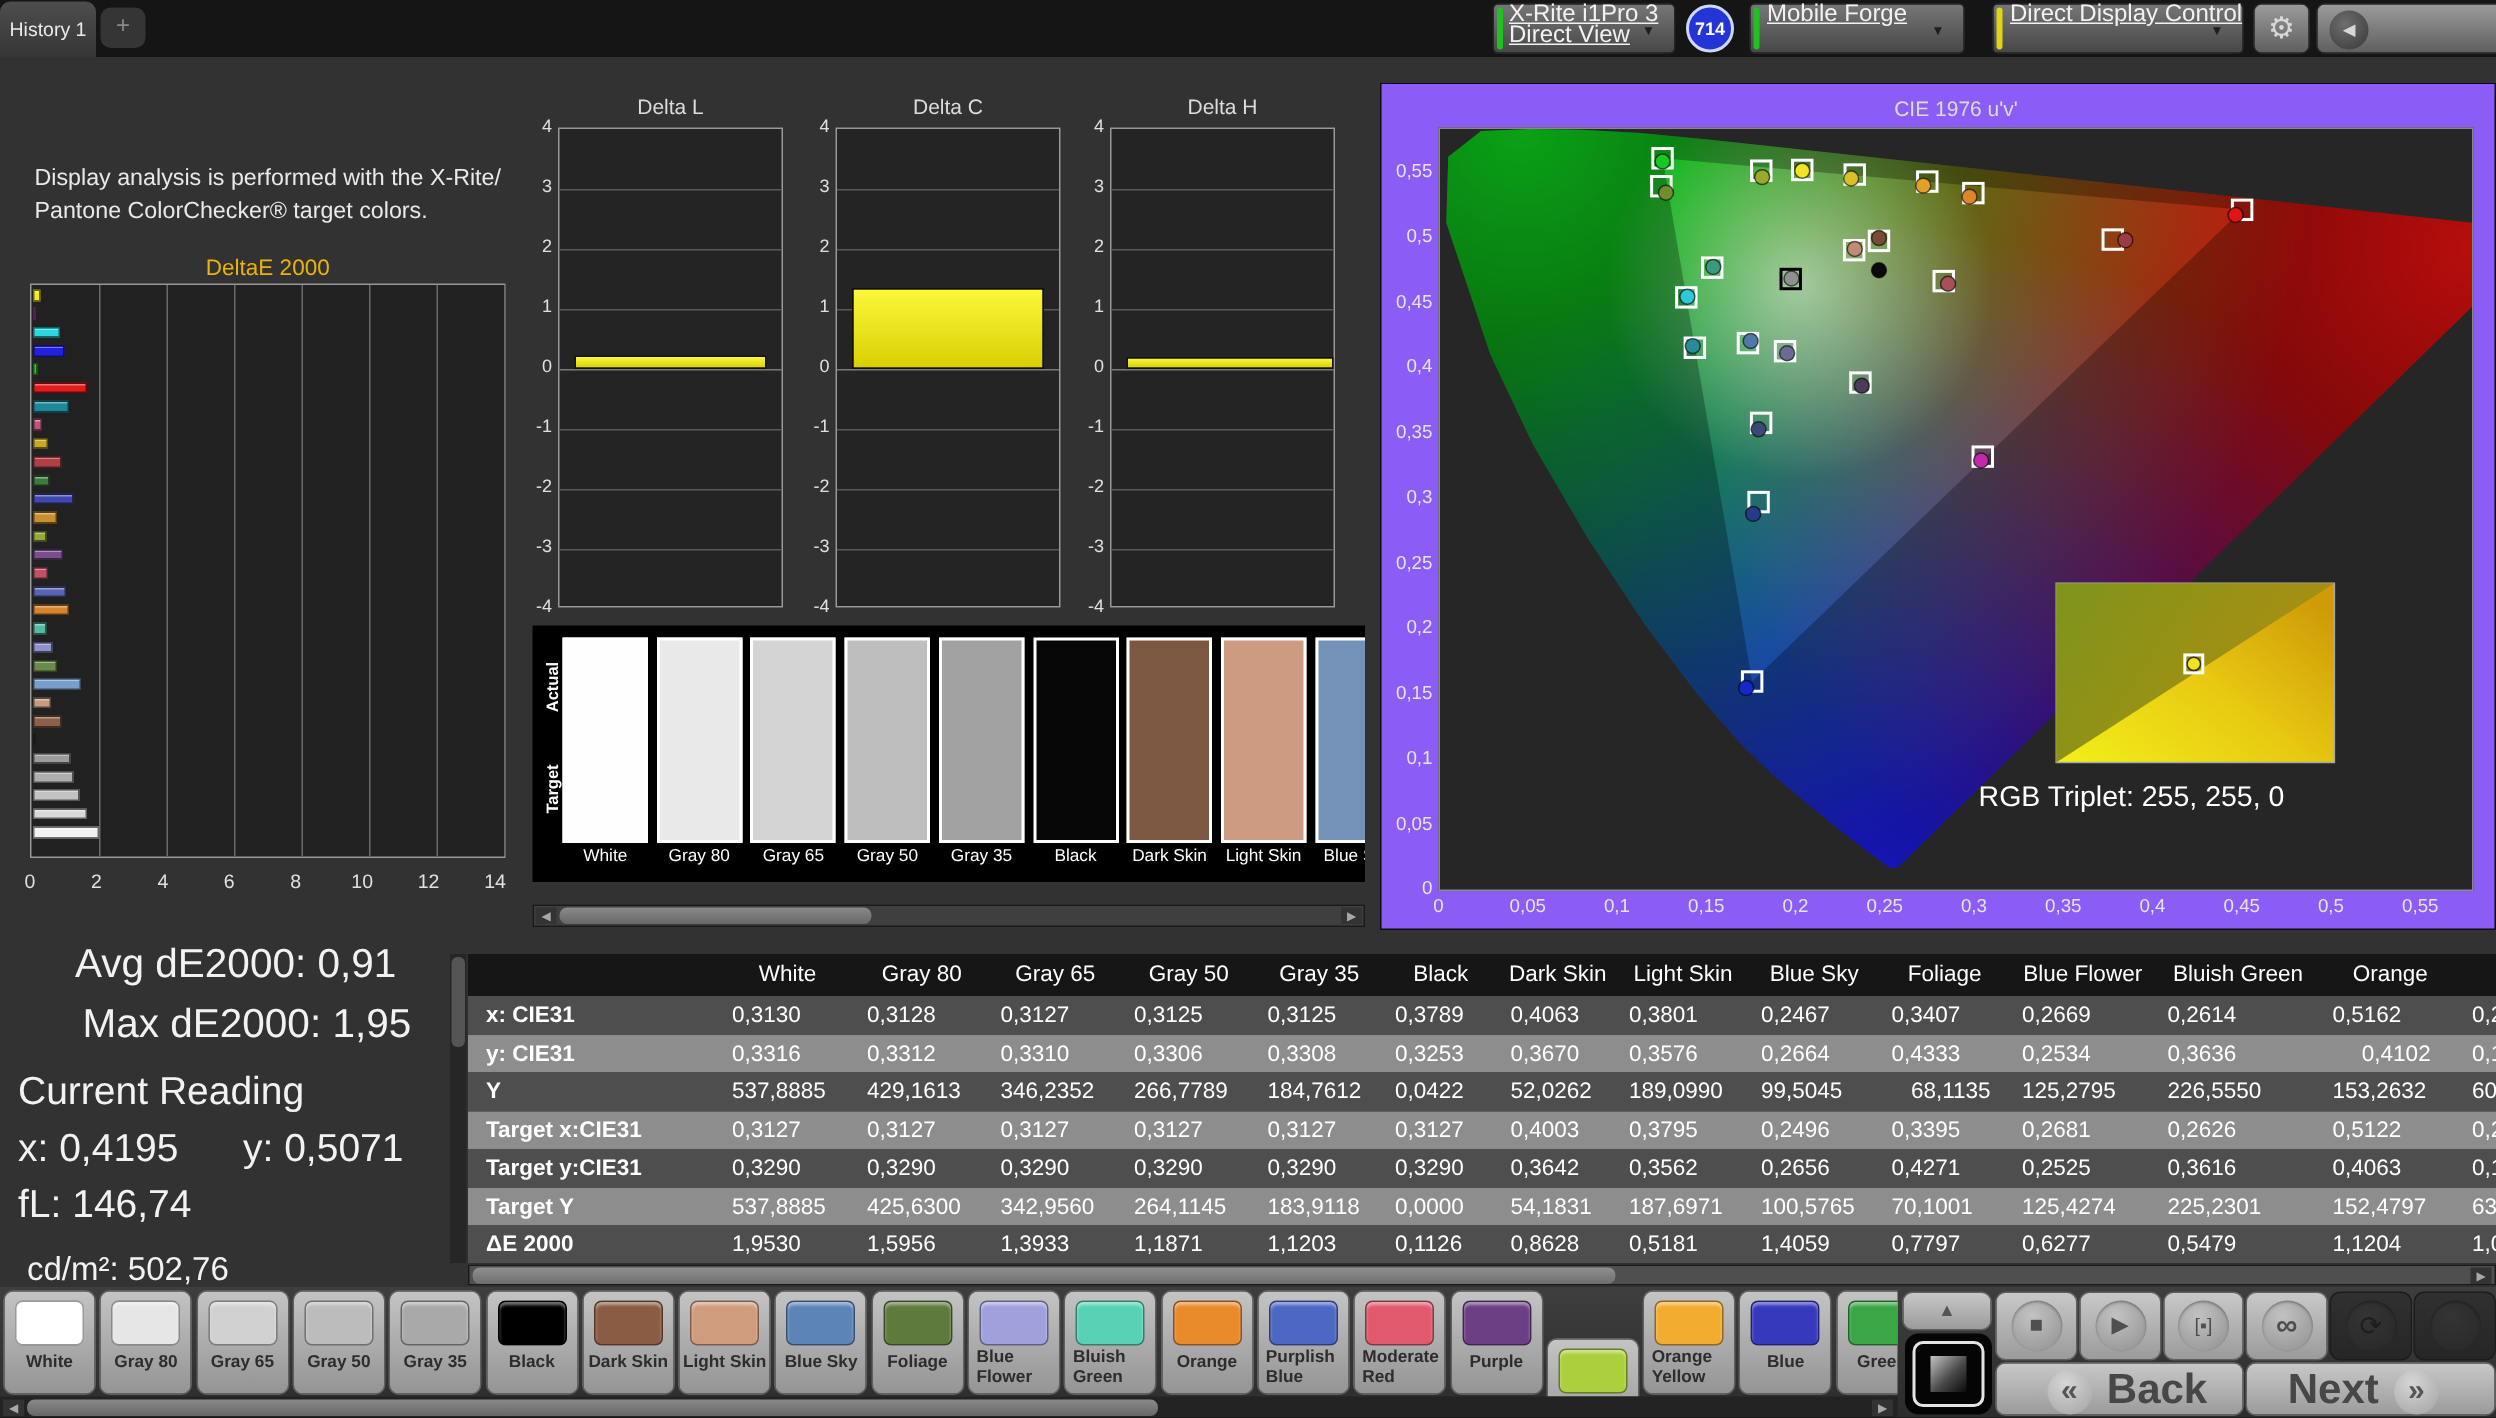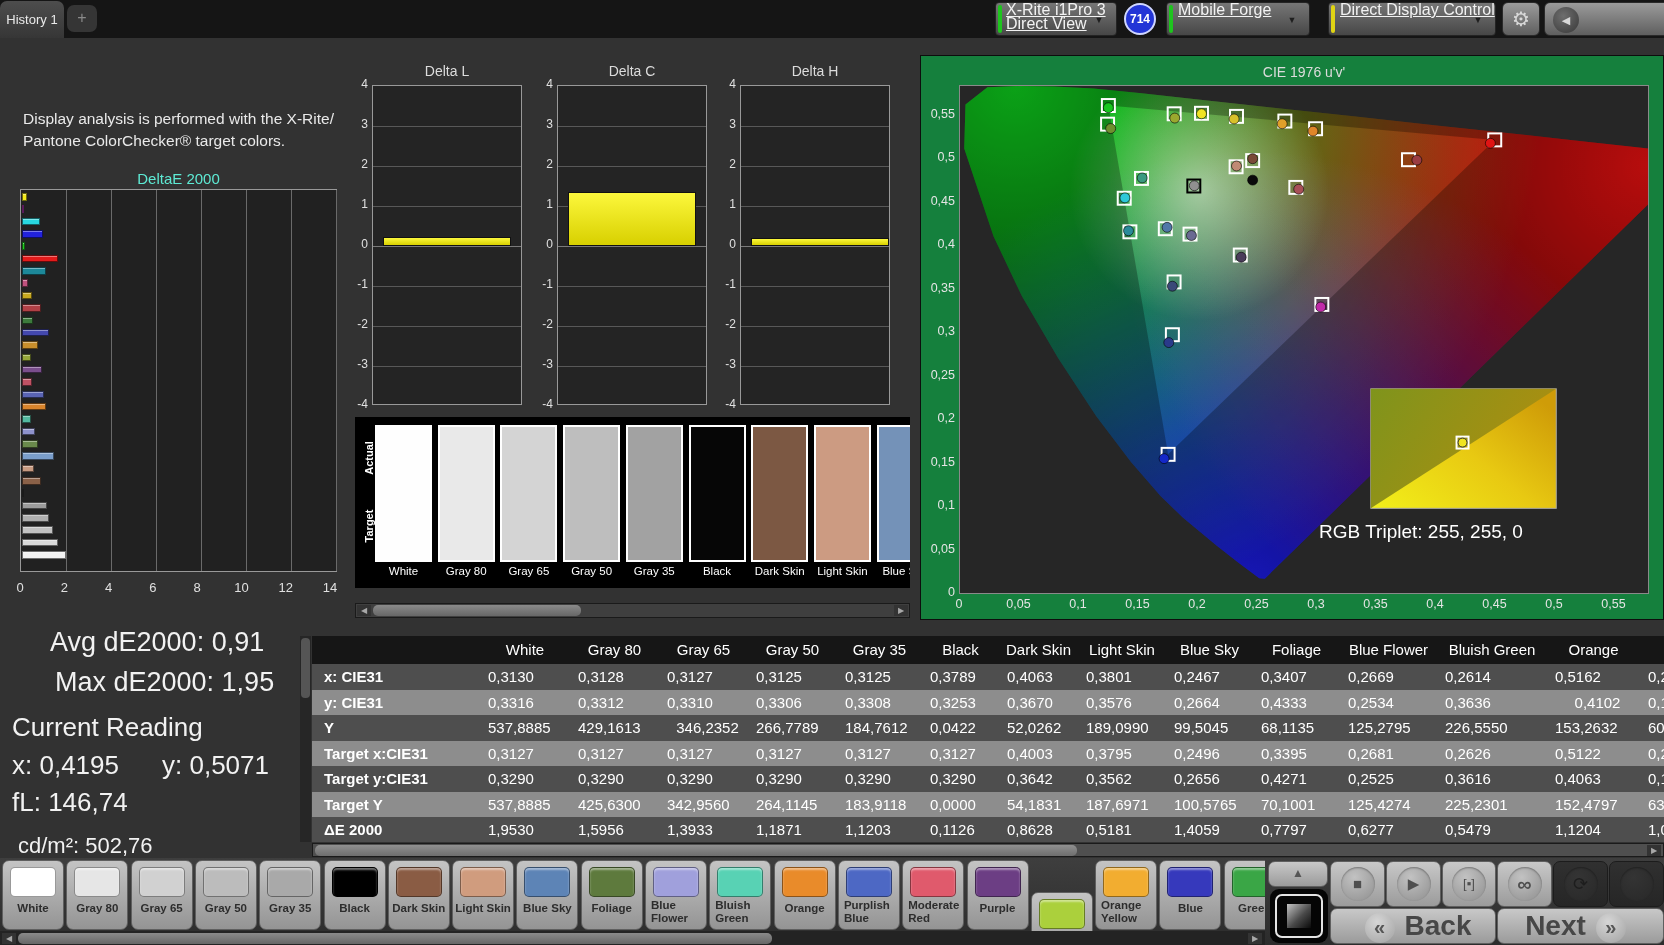--- a/index.html
+++ b/index.html
@@ -21,21 +21,21 @@
       border:2px solid #cfd6ff;box-sizing:border-box;color:#fff;font-size:12px;font-weight:bold;text-align:center;line-height:28px;}
   .sqbtn{position:absolute;top:2px;height:34px;background:linear-gradient(#9b9b9b,#5f5f5f);border:1px solid #2a2a2a;
       border-radius:6px;box-sizing:border-box;text-align:center;}
   #gearbtn{left:1502px;width:38px;color:#d8d8d8;font-size:20px;line-height:32px;}
   #collapsebtn{left:1544px;width:130px;}
   #collapsebtn .disc{position:absolute;left:8px;top:4px;width:26px;height:26px;border-radius:50%;
       background:radial-gradient(circle at 40% 35%,#6e6e6e,#383838);color:#d8d8d8;font-size:11px;line-height:26px;text-align:center;}
   
   #cc-title{position:absolute;left:22px;top:60px;font-size:40px;font-weight:300;color:#f4f4f4;letter-spacing:0.5px;}
   .desc{position:absolute;left:23px;font-size:15.5px;color:#e9e9e9;}
-  #de-title{position:absolute;left:20px;top:170px;width:317px;text-align:center;font-size:15px;color:#5eead4;}
+  #de-title{position:absolute;left:20px;top:170px;width:317px;text-align:center;font-size:15px;color:#eab308;}
   #de-plot{position:absolute;left:20px;top:189px;width:317px;height:383px;background:#212121;border:1px solid #999;box-sizing:border-box;}
   .vgrid{position:absolute;top:0;bottom:0;width:1px;background:#6a6a6a;}
   .debar{position:absolute;left:1px;height:7.5px;border:1px solid rgba(0,0,0,.55);box-sizing:border-box;
       box-shadow:inset 0 1px rgba(255,255,255,.4);}
   #de-xticks{position:absolute;left:20px;top:580px;width:310px;height:16px;}
   #de-xticks span{position:absolute;transform:translateX(-50%);font-size:13px;color:#e0e0e0;}
   .stat{position:absolute;color:#f2f2f2;font-size:27px;white-space:nowrap;}
   
   .dchart{position:absolute;top:60px;width:172px;height:400px;}
   .dtitle{position:absolute;left:22px;top:3px;width:150px;text-align:center;font-size:14px;color:#dcdcdc;}
@@ -45,21 +45,21 @@
   .dbar{position:absolute;left:7%;background:linear-gradient(180deg,#fcf73c,#d8d000);border:1px solid #111;box-sizing:border-box;}
   
   #strip{position:absolute;left:355px;top:417px;width:555px;height:171px;background:#000;overflow:hidden;}
   .vlab{position:absolute;left:-24px;width:76px;text-align:center;transform:rotate(-90deg);font-size:11px;color:#fff;font-weight:bold;}
   .chip{position:absolute;top:8px;width:57px;height:137px;border:2px solid #fff;box-sizing:border-box;}
   .chiplab{position:absolute;top:148px;width:63px;text-align:center;font-size:11.5px;color:#fff;white-space:nowrap;}
   .sbar{position:absolute;height:15px;background:#3f3f3f;border:1px solid #1a1a1a;box-sizing:border-box;}
   .sthumb{position:absolute;top:1px;height:11px;background:linear-gradient(#8a8a8a,#676767);border-radius:5px;}
   .sarr{position:absolute;top:1px;width:14px;height:11px;background:#333;color:#a8a8a8;font-size:8px;line-height:11px;text-align:center;}
   
-  #cie{position:absolute;left:920px;top:55px;width:744px;height:565px;background:#15803d;border:1px solid #0d0d0d;box-sizing:border-box;}
+  #cie{position:absolute;left:920px;top:55px;width:744px;height:565px;background:#8b5cf6;border:1px solid #0d0d0d;box-sizing:border-box;}
   #cie-title{position:absolute;left:38px;top:8px;width:690px;text-align:center;font-size:14px;color:#dcdcdc;}
   #cie-plot{position:absolute;left:38px;top:29px;width:690px;height:509px;background:#262626;border:1px solid #8a8a8a;box-sizing:border-box;}
   .cietick{position:absolute;font-size:12.5px;color:#e4e4e4;}
   #rgbtriplet{position:absolute;left:380px;top:465px;width:240px;text-align:center;font-size:19px;color:#fff;}
   
   #vtscroll{position:absolute;left:300px;top:636px;width:11px;height:206px;background:#262626;}
   #vtscroll .vthumb{position:absolute;left:1px;top:2px;width:9px;height:60px;background:#555;border-radius:4px;}
   #table{position:absolute;left:312px;top:636px;width:1352px;height:206px;overflow:hidden;background:#161616;}
   .trow{display:flex;width:1420px;}
   .trow.hdr{height:28px;line-height:28px;background:#161616;}
@@ -475,28 +475,28 @@
         <div class="tcell" style="flex-basis: 87px;">0,4333</div>
         <div class="tcell" style="flex-basis: 97px;">0,2534</div>
         <div class="tcell" style="flex-basis: 110px;">0,3636</div>
         <div class="tcell" style="flex-basis: 93px; text-align: center;">0,4102</div>
         <div class="tcell" style="flex-basis: 140px;">0,18</div>
       </div>
       <div class="trow dark">
         <div class="tcell lbl" style="flex-basis: 168px;">Y</div>
         <div class="tcell" style="flex-basis: 90px;">537,8885</div>
         <div class="tcell" style="flex-basis: 89px;">429,1613</div>
-        <div class="tcell" style="flex-basis: 89px; text-align: center;">346,2352</div>
+        <div class="tcell" style="flex-basis: 89px;">346,2352</div>
         <div class="tcell" style="flex-basis: 89px;">266,7789</div>
         <div class="tcell" style="flex-basis: 85px;">184,7612</div>
         <div class="tcell" style="flex-basis: 77px;">0,0422</div>
         <div class="tcell" style="flex-basis: 79px;">52,0262</div>
         <div class="tcell" style="flex-basis: 88px;">189,0990</div>
         <div class="tcell" style="flex-basis: 87px;">99,5045</div>
-        <div class="tcell" style="flex-basis: 87px;">68,1135</div>
+        <div class="tcell" style="flex-basis: 87px; text-align: center;">68,1135</div>
         <div class="tcell" style="flex-basis: 97px;">125,2795</div>
         <div class="tcell" style="flex-basis: 110px;">226,5550</div>
         <div class="tcell" style="flex-basis: 93px;">153,2632</div>
         <div class="tcell" style="flex-basis: 140px;">60,6</div>
       </div>
       <div class="trow light">
         <div class="tcell lbl" style="flex-basis: 168px;">Target x:CIE31</div>
         <div class="tcell" style="flex-basis: 90px;">0,3127</div>
         <div class="tcell" style="flex-basis: 89px;">0,3127</div>
         <div class="tcell" style="flex-basis: 89px;">0,3127</div>

